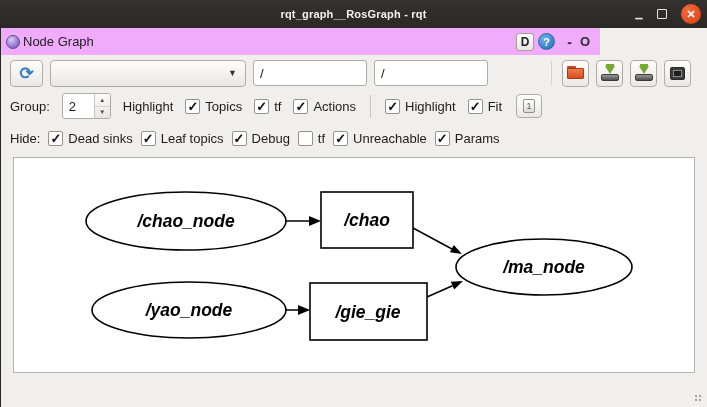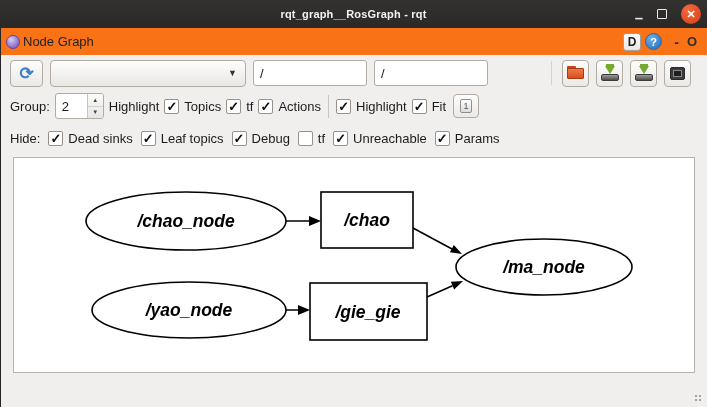--- a/index.html
+++ b/index.html
@@ -22,22 +22,22 @@
   .win-min{color:#eceae8;font-size:15px;font-weight:bold;line-height:10px;padding-top:8px;}
   .win-max{width:10px;height:10px;border:1.5px solid #eceae8;border-radius:1px;}
   .win-close{
     width:20px;height:20px;border-radius:50%;
     background:radial-gradient(circle at 35% 30%,#f4693c,#df4b1e 70%);
     display:flex;align-items:center;justify-content:center;
     color:#fff;font-size:11px;font-weight:bold;
   }
   
   .dockbar{
-    position:absolute;left:1px;top:28px;width:706px;height:27px;
-    display:flex;align-items:center;padding:0 8px 0 5px;background:#f97316;
+    position:absolute;left:1px;top:28px;width:599px;height:27px;
+    display:flex;align-items:center;padding:0 8px 0 5px;background:#f0abfc;
   }
   .rqt-icon{
     width:14px;height:14px;border-radius:50%;margin-right:3px;
     background:radial-gradient(circle at 35% 30%,#d9cdf2,#9a7fd4 55%,#6c51ad);
     border:1px solid #5d4795;
   }
   .dock-title{font-size:13px;color:#222;}
   .dock-controls{margin-left:auto;display:flex;align-items:center;gap:4px;}
   .d-btn{
     width:18px;height:18px;border:1px solid #a59e97;border-radius:3px;
@@ -49,21 +49,21 @@
     width:17px;height:17px;border-radius:50%;
     background:radial-gradient(circle at 35% 30%,#6fb1e8,#2f7bc4 75%);
     border:1px solid #2a6cad;display:flex;align-items:center;justify-content:center;
     color:#fff;font-size:11px;font-weight:bold;
   }
   .dock-min{font-size:14px;font-weight:bold;color:#2e2e2e;margin-left:8px;}
   .dock-close{font-size:13px;font-weight:bold;color:#2e2e2e;margin-left:4px;margin-right:2px;}
   
   .trow{position:absolute;left:1px;width:706px;display:flex;align-items:center;background:#f0efed;}
   .row1{top:57px;height:32px;padding:0 16px 0 9px;gap:7px;}
-  .row2{top:90px;height:32px;padding:0 10px 0 9px;gap:5px;font-size:13px;}
+  .row2{top:90px;height:32px;padding:0 10px 0 9px;gap:12px;font-size:13px;}
   .row3{top:123px;height:30px;padding:0 10px 0 9px;gap:8px;font-size:13px;}
   .tbtn{
     height:27px;min-width:33px;border:1px solid #b2aba4;border-radius:4px;
     background:linear-gradient(#fdfdfc,#ebe9e6);
     display:flex;align-items:center;justify-content:center;padding:0;
   }
   .tbtn.sq{min-width:27px;width:27px;}
   .combo{
     height:27px;width:196px;border:1px solid #b2aba4;border-radius:4px;
     background:linear-gradient(#fdfdfc,#e9e7e4);

